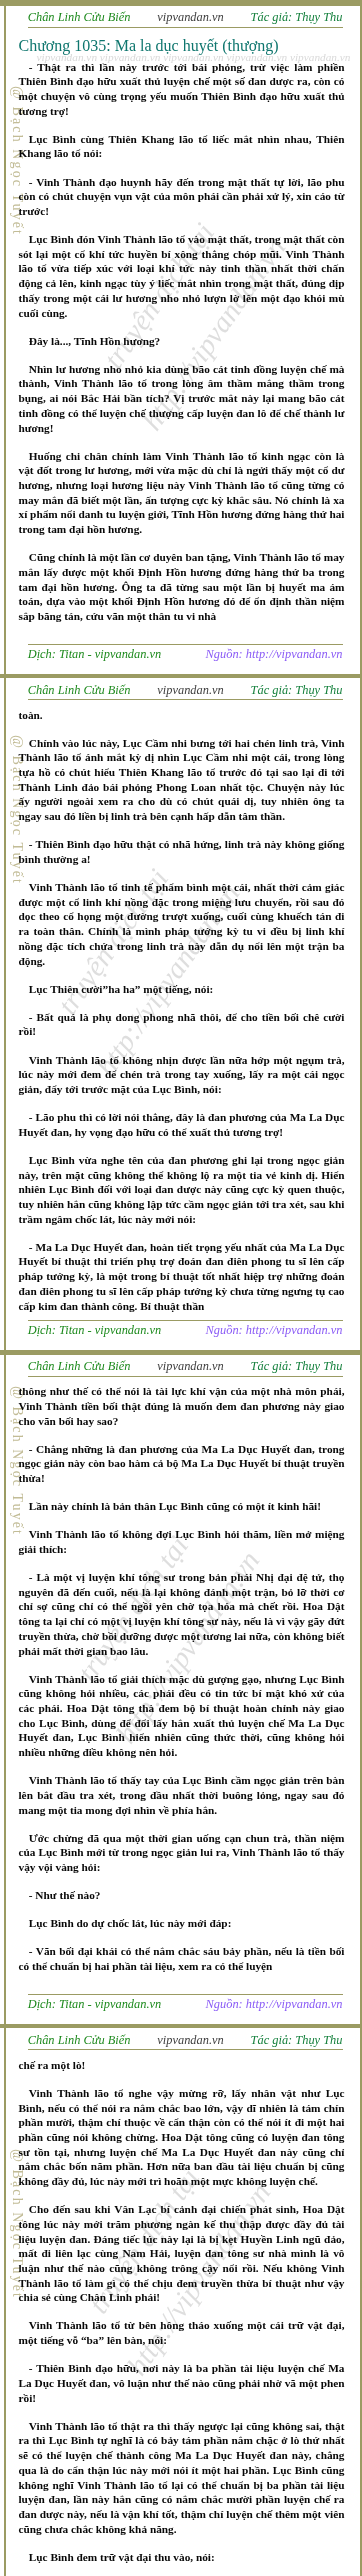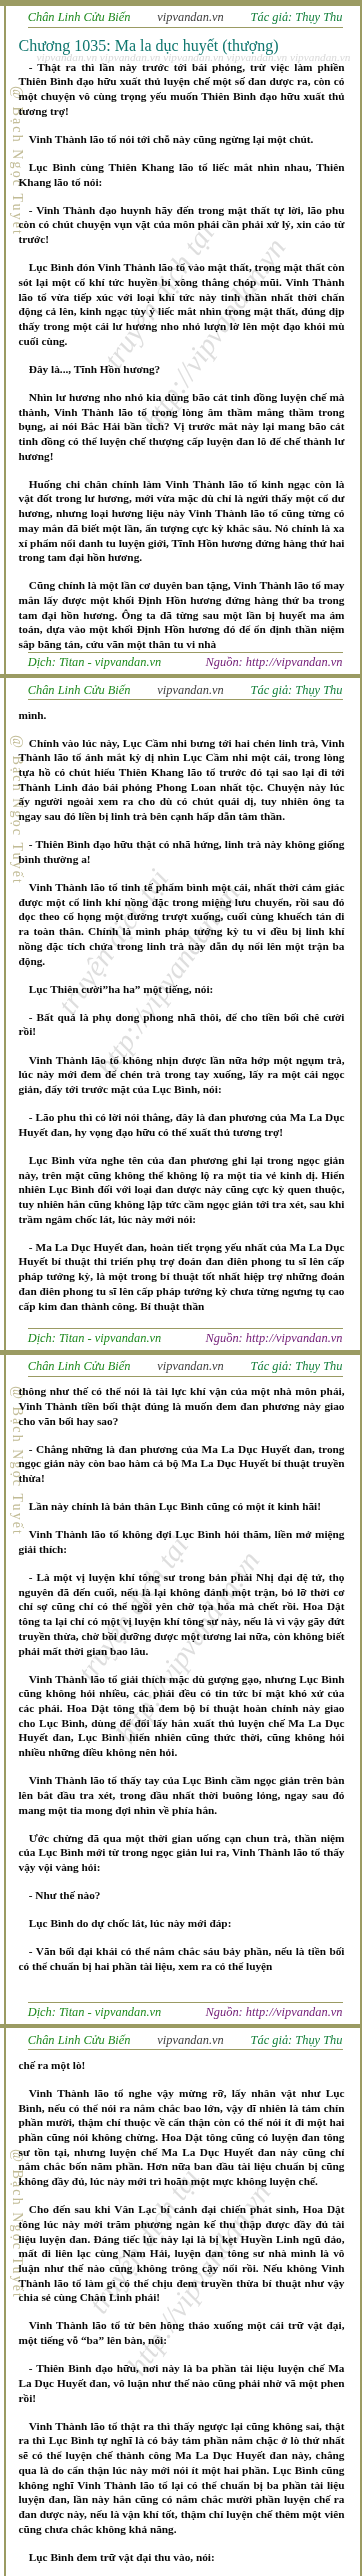--- a/index.html
+++ b/index.html
@@ -87,38 +87,38 @@
     text-align: justify;
     text-indent: 10.3px;
     font-weight: bold;
   }
   .para.cont { text-indent: 0; }
   .page-footer {
     margin-top: auto;
     flex: 0 0 auto;
     position: relative;
     z-index: 2;
-    padding-bottom: 4px;
+    padding-bottom: 12px;
   }
   .ftr-rule {
     border: none;
     border-top: 1px solid #9b9b63;
     margin: 0 17.5px 2.1px 21.6px;
   }
   .ftr-row {
     display: flex;
     justify-content: space-between;
     align-items: baseline;
     margin: 0 17.5px 0 21.6px;
     font-style: italic;
     font-size: 12.4px;
     line-height: 1.2;
   }
   .ftr-left  { color: #1e8a1e; }
-  .ftr-right { color: #701a75; }
+  .ftr-right { color: #8b5cf6; }
   .side-wm {
     position: absolute;
     left: 2.6px;
     writing-mode: vertical-rl;
     font-size: 14px;
     letter-spacing: 2.1px;
     color: #c2bc96;
     z-index: 1;
     white-space: nowrap;
   }
@@ -152,21 +152,20 @@
       <span class="hdr-site">vipvandan.vn</span>
       <span class="hdr-author">Tác giả: Thụy Thu</span>
     </div>
     <hr class="hdr-rule">
     <div class="title-band">vipvandan.vn vipvandan.vn vipvandan.vn vipvandan.vn vipvandan.vn</div>
     <div class="chapter-title-wrap">
       <div class="chapter-title">Chương 1035: Ma la dục huyết (thượng)</div>
     </div>
     <div class="page-body">
         <p class="para">- Thật ra thì lần này trước tới bái phỏng, trừ việc làm phiền Thiên Bình đạo hữu xuất thủ luyện chế một số đan dược ra, còn có một chuyện vô cùng trọng yếu muốn Thiên Bình đạo hữu xuất thủ tương trợ!</p>
-        <p class="para">Vinh Thành lão tổ nói tới chỗ này cũng ngừng lại một chút.</p>
         <p class="para">Lục Bình cùng Thiên Khang lão tổ liếc mắt nhìn nhau, Thiên Khang lão tổ nói:</p>
         <p class="para">- Vinh Thành đạo huynh hãy đến trong mật thất tự lời, lão phu còn có chút chuyện vụn vặt của môn phái cần phải xử lý, xin cáo từ trước!</p>
         <p class="para">Lục Bình đón Vinh Thành lão tổ vào mật thất, trong mật thất còn sót lại một cổ khí tức huyền bí xông thẳng chóp mũi. Vinh Thành lão tổ vừa tiếp xúc với loại khí tức này tinh thần nhất thời chấn động cả lên, kinh ngạc tùy ý liếc mắt nhìn trong mật thất, đúng dịp thấy trong một cái lư hương nho nhỏ lượn lờ lên một đạo khói mù cuối cùng.</p>
         <p class="para">Đây là..., Tĩnh Hồn hương?</p>
         <p class="para">Nhìn lư hương nho nhỏ kia dùng bão cát tinh đồng luyện chế mà thành, Vinh Thành lão tổ trong lòng âm thầm mắng thầm trong bụng, ai nói Bắc Hải bần tích? Vị trước mắt này lại mang bão cát tinh đồng có thể luyện chế thượng cấp luyện đan lô để chế thành lư hương!</p>
         <p class="para">Huống chi chân chính làm Vinh Thành lão tổ kinh ngạc còn là vật đốt trong lư hương, mới vừa mặc dù chỉ là ngửi thấy một cổ dư hương, nhưng loại hương liệu này Vinh Thành lão tổ cũng từng có may mắn đã biết một lần, ấn tượng cực kỳ khắc sâu. Nó chính là xa xí phẩm nổi danh tu luyện giới, Tĩnh Hồn hương đứng hàng thứ hai trong tam đại hồn hương.</p>
         <p class="para">Cũng chính là một lần cơ duyên ban tặng, Vinh Thành lão tổ may mắn lấy được một khối Định Hồn hương đứng hàng thứ ba trong tam đại hồn hương. Ông ta đã từng sau một lần bị huyết ma ám toán, dựa vào một khối Định Hồn hương đó để ổn định thần niệm sắp băng tán, cứu vãn một thân tu vi nhà</p>
       </div>
     <div class="page-footer">
       <hr class="ftr-rule">
@@ -184,21 +183,21 @@
       <div>http://vipvandan.vn</div>
     </div>
     <div class="hdr-row">
       <span class="hdr-novel">Chân Linh Cửu Biến</span>
       <span class="hdr-site">vipvandan.vn</span>
       <span class="hdr-author">Tác giả: Thụy Thu</span>
     </div>
     <hr class="hdr-rule">
 
     <div class="page-body">
-        <p class="para cont">mình.</p>
+        <p class="para cont">toàn.</p>
         <p class="para">Chính vào lúc này, Lục Cầm nhi bưng tới hai chén linh trà, Vinh Thành lão tổ ánh mắt kỳ dị nhìn Lục Cầm nhi một cái, trong lòng tựa hồ có chút hiểu Thiên Khang lão tổ trước đó tại sao lại đi tới Thành Linh đảo bái phỏng Phong Loan nhất tộc. Chuyện này lúc ấy người ngoài xem ra cho dù có chút quái dị, tuy nhiên ông ta ngay sau đó liền bị linh trà bên cạnh hấp dẫn tâm thần.</p>
         <p class="para">- Thiên Bình đạo hữu thật có nhã hứng, linh trà này không giống bình thường a!</p>
         <p class="para">Vinh Thành lão tổ tinh tế phẩm bình một cái, nhất thời cảm giác được một cổ linh khí nồng đặc trong miệng lưu chuyển, rồi sau đó dọc theo cổ họng một đường trượt xuống, cuối cùng khuếch tán đi ra toàn thân. Chính là mình pháp tướng kỳ tu vi đều bị linh khí nồng đặc tích chứa trong linh trà này dẫn dụ nổi lên một trận ba động.</p>
         <p class="para">Lục Thiên cười”ha ha” một tiếng, nói:</p>
         <p class="para">- Bất quá là phụ dong phong nhã thôi, để cho tiền bối chê cười rồi!</p>
         <p class="para">Vinh Thành lão tổ không nhịn được lần nữa hớp một ngụm trà, lúc này mới đem để chén trà trong tay xuống, lấy ra một cái ngọc giản, đẩy tới trước mặt của Lục Bình, nói:</p>
         <p class="para">- Lão phu thì có lời nói thẳng, đây là đan phương của Ma La Dục Huyết đan, hy vọng đạo hữu có thể xuất thủ tương trợ!</p>
         <p class="para">Lục Bình vừa nghe tên của đan phương ghi lại trong ngọc giản này, trên mặt cũng không thể không lộ ra một tia vẻ kinh dị. Hiển nhiên Lục Bình đối với loại đan dược này cũng cực kỳ quen thuộc, tuy nhiên hắn cũng không lập tức cầm ngọc giản tới tra xét, sau khi trầm ngâm chốc lát, lúc này mới nói:</p>
         <p class="para">- Ma La Dục Huyết đan, hoàn tiết trọng yếu nhất của Ma La Dục Huyết bí thuật thi triển phụ trợ đoán đan điên phong tu sĩ lên cấp pháp tướng kỳ, là một trong bí thuật tốt nhất hiệp trợ những đoán đan điên phong tu sĩ lên cấp pháp tướng kỳ chưa từng ngưng tụ cao cấp kim đan thành công. Bí thuật thần</p>
       </div>

